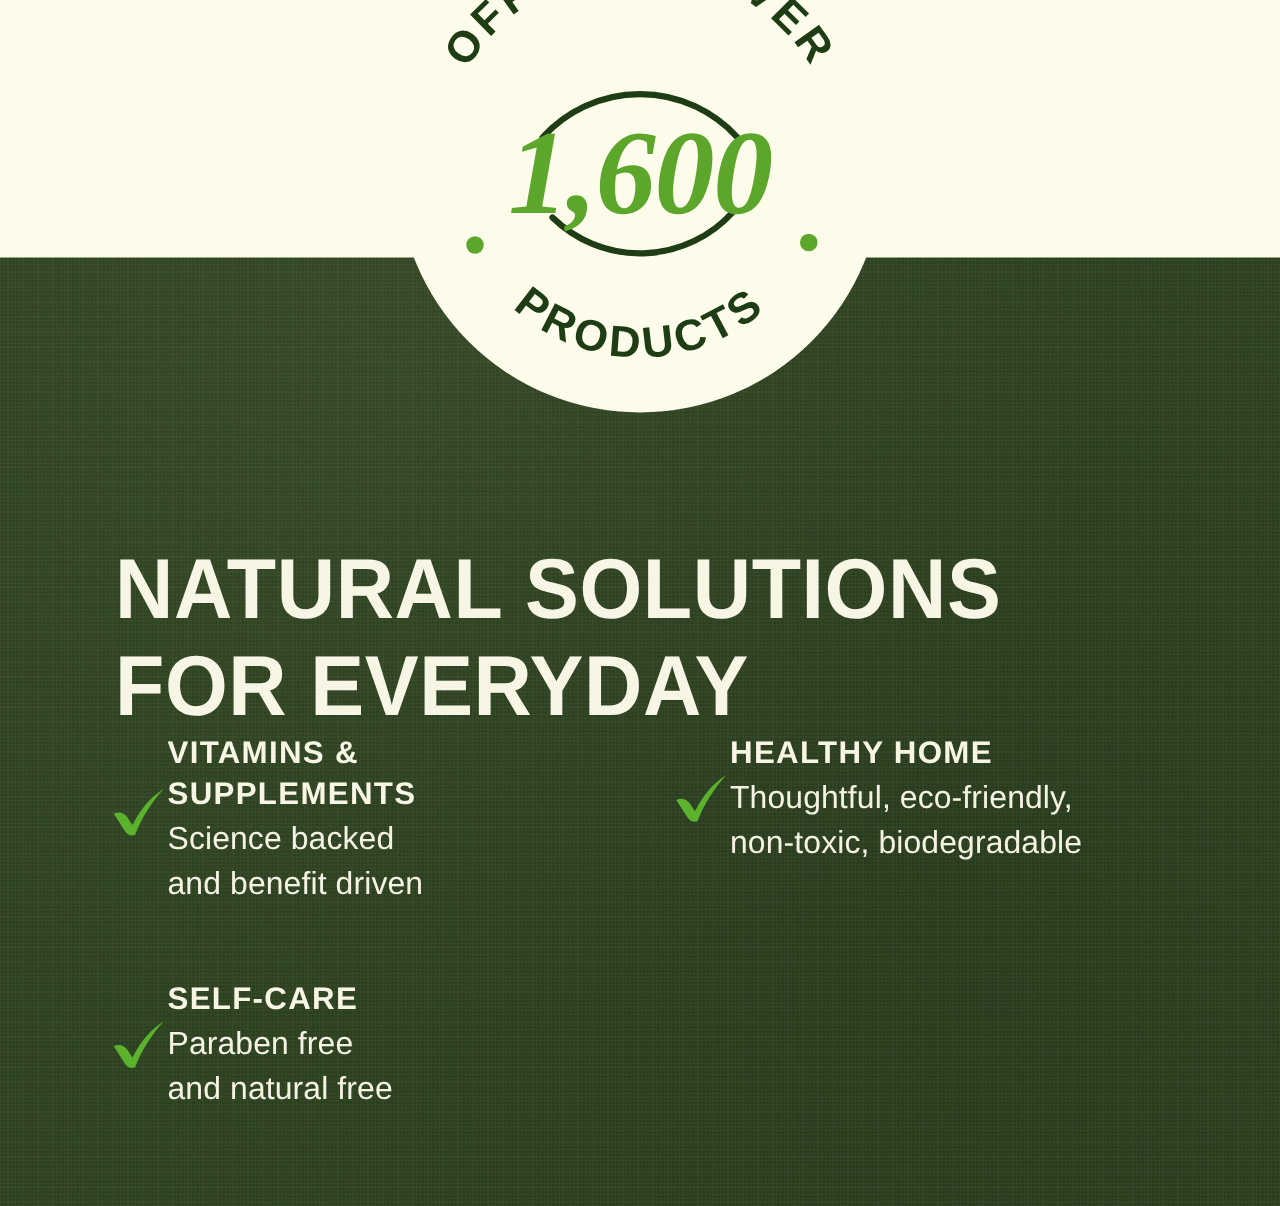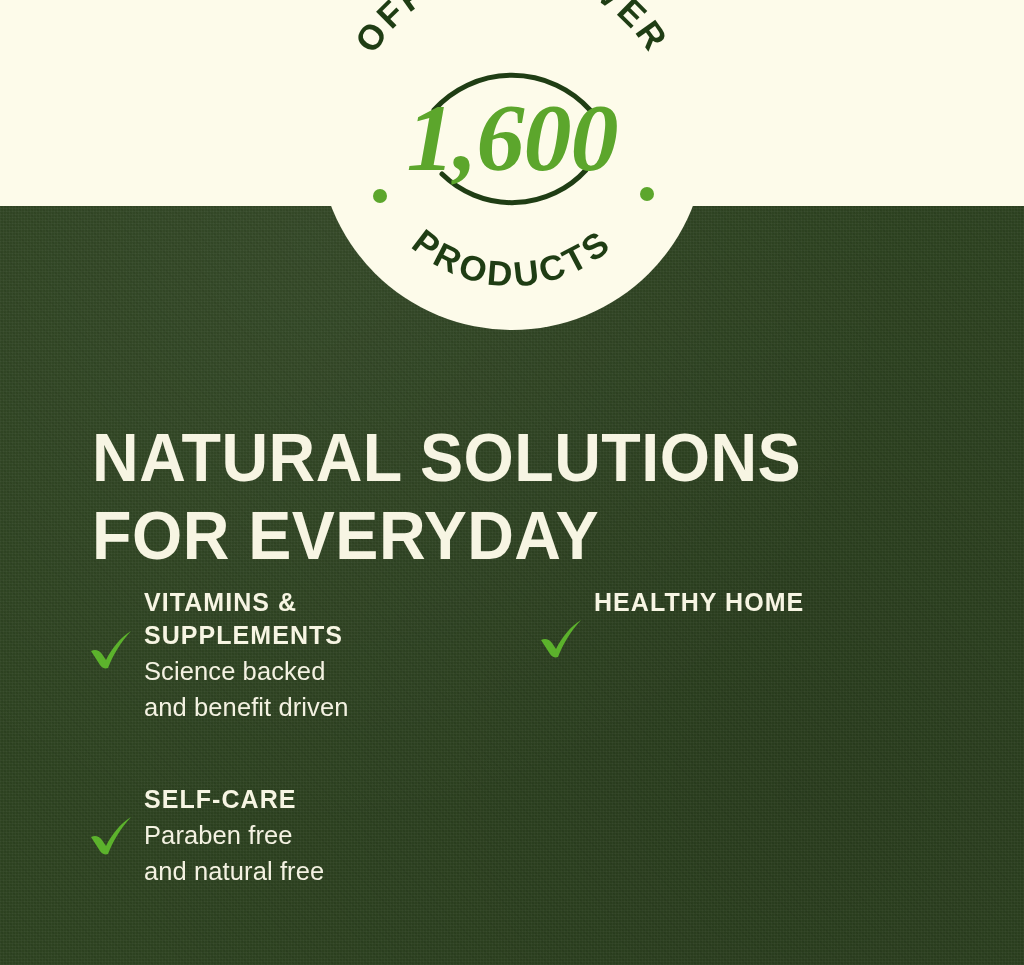--- a/index.html
+++ b/index.html
@@ -86,21 +86,21 @@
     font-weight: bold;
     font-size: 96px;
     fill: #5ca62c;
     letter-spacing: -1px;
   }
 
   
   .headline {
     position: absolute;
     left: 92px;
-    top: 372px;
+    top: 386px;
     width: 870px;
     z-index: 4;
     color: #f7f5e3;
     font-family: "Liberation Sans", sans-serif;
     font-weight: bold;
     font-size: 68px;
     line-height: 78px;
     letter-spacing: 0.5px;
   }
   .headline .hl-line {
@@ -118,21 +118,20 @@
     width: 900px;
     z-index: 4;
     display: grid;
     grid-template-columns: 450px 450px;
     grid-template-rows: auto auto;
     row-gap: 58px;
   }
   .feature {
     display: flex;
     align-items: flex-start;
-    column-gap: 10px;
   }
   .feature.align-mid .check-icon { margin-top: 44px; }
   .feature.align-top .check-icon { margin-top: 33px; }
 
   .check-icon {
     flex: 0 0 auto;
     width: 46px;
     height: 40px;
     display: block;
   }
@@ -228,20 +227,22 @@
     </div>
 
     <div class="feature align-top">
       <span class="check-icon">
         <svg viewBox="0 0 46 40" xmlns="http://www.w3.org/2000/svg">
           <path d="M3 21 C7 19 11 20 14 24 L18 30 C24 18 32 8 43 1 C33 12 25 25 20 38 C17 39 14 38 12 35 Z" fill="#5cb22c"></path>
         </svg>
       </span>
       <div class="feature-body">
         <p class="feature-title">HEALTHY HOME</p>
+        <p class="feature-desc">Thoughtful, eco-friendly,
+non-toxic, biodegradable</p>
       </div>
     </div>
 
     <div class="feature align-top">
       <span class="check-icon">
         <svg viewBox="0 0 46 40" xmlns="http://www.w3.org/2000/svg">
           <path d="M3 21 C7 19 11 20 14 24 L18 30 C24 18 32 8 43 1 C33 12 25 25 20 38 C17 39 14 38 12 35 Z" fill="#5cb22c"></path>
         </svg>
       </span>
       <div class="feature-body">

